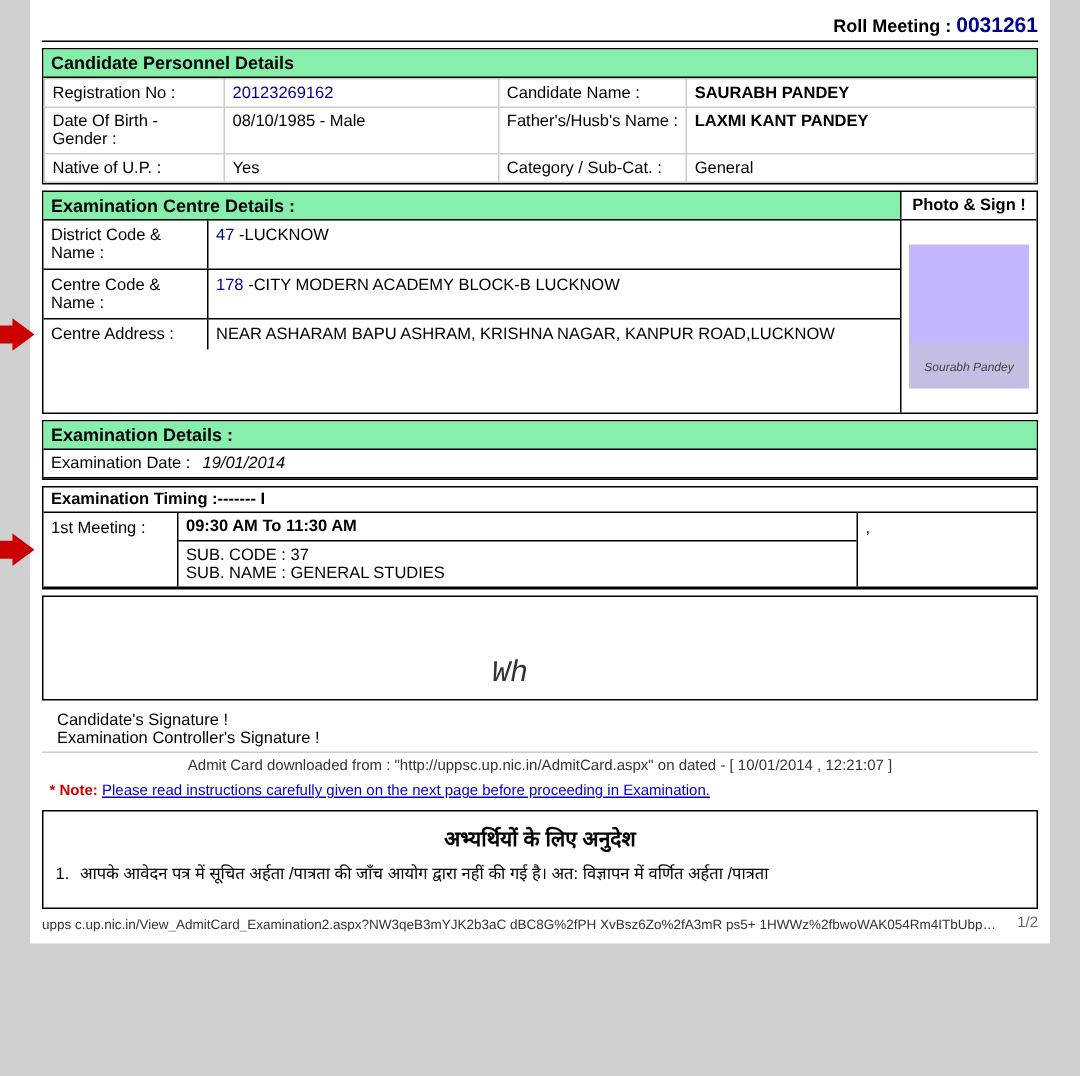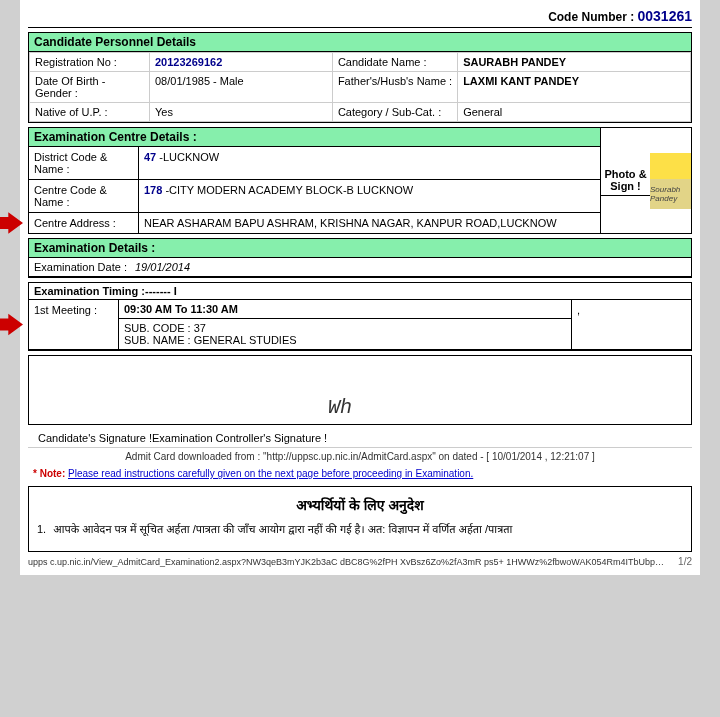--- a/index.html
+++ b/index.html
@@ -39,21 +39,21 @@
     .label-col {
       white-space: nowrap;
       font-weight: normal;
       width: 120px;
     }
     .value-bold {
       font-weight: bold;
     }
     .blue-value {
       color: #00008B;
-      font-weight: bold;
+      font-weight: normal;
       margin-top: 41px;
     }
     .section-header {
       background: #86efac;
       font-weight: bold;
       font-size: 12px;
       padding: 2px 5px;
       border-bottom: 1px solid #000;
     }
     .centre-details-wrapper {
@@ -61,36 +61,36 @@
       border: 1px solid #000;
       margin-bottom: 4px;
     }
     .centre-details-left {
       flex: 1;
       border-right: 1px solid #000;
     }
     .centre-details-right {
       width: 90px;
       display: flex;
-      flex-direction: row;
+      flex-direction: column;
       align-items: center;
     }
     .photo-sign-label {
       font-weight: bold;
       font-size: 11px;
       padding: 3px;
       border-bottom: 1px solid #000;
       width: 100%;
       text-align: center;
     }
     .photo-box {
       width: 80px;
-      height: 56px;
-      background: #fde047;
-      margin: 0 auto;
+      height: 96px;
+      background: #c4b5fd;
+      margin: 16px auto;
       position: relative;
       overflow: hidden;
     }
     .photo-overlay {
       position: absolute;
       bottom: 0;
       left: 0;
       right: 0;
       height: 30px;
       background: rgba(200,200,200,0.5);
@@ -180,23 +180,25 @@
     }
     .signature-squiggle {
       font-size: 18px;
       font-style: italic;
       font-family: cursive;
       color: #333;
       margin-right: 40px;
     }
     .sig-labels-row {
       display: flex;
+      justify-content: space-between;
       padding: 3px 10px;
       font-size: 11px;
       border-bottom: 1px solid #ccc;
+      flex-direction: column;
     }
     .admit-card-url {
       text-align: center;
       font-size: 10px;
       padding: 3px;
       color: #333;
     }
     .note-line {
       padding: 3px 5px;
       font-size: 10px;
@@ -252,37 +254,37 @@
       border: 1px solid #000;
       margin-bottom: 4px;
     }
   </style>
 </head>
 <body>
 
 <div class="page-wrapper">
 
   <div class="roll-number">
-    <span>Code Number :</span>
+    <span>Roll Meeting :</span>
     <span style="font-size:14px; color:#00008B;">0031261</span>
   </div>
 
   <div class="candidate-info-section">
     <div class="section-header">Candidate Personnel Details</div>
     <table class="info-table">
       <tbody>
           <tr>
         <td class="label-col">Registration No :</td>
         <td class="blue-value">20123269162</td>
         <td class="label-col">Candidate Name :</td>
         <td class="value-bold">SAURABH PANDEY</td>
       </tr>
       <tr>
         <td class="label-col">Date Of Birth -<br>Gender :</td>
-        <td>08/01/1985 - Male</td>
+        <td>08/10/1985 - Male</td>
         <td class="label-col">Father's/Husb's Name :</td>
         <td class="value-bold">LAXMI KANT PANDEY</td>
       </tr>
       <tr>
         <td class="label-col">Native of U.P. :</td>
         <td>Yes</td>
         <td class="label-col">Category / Sub-Cat. :</td>
         <td>General</td>
       </tr>
     </tbody>

